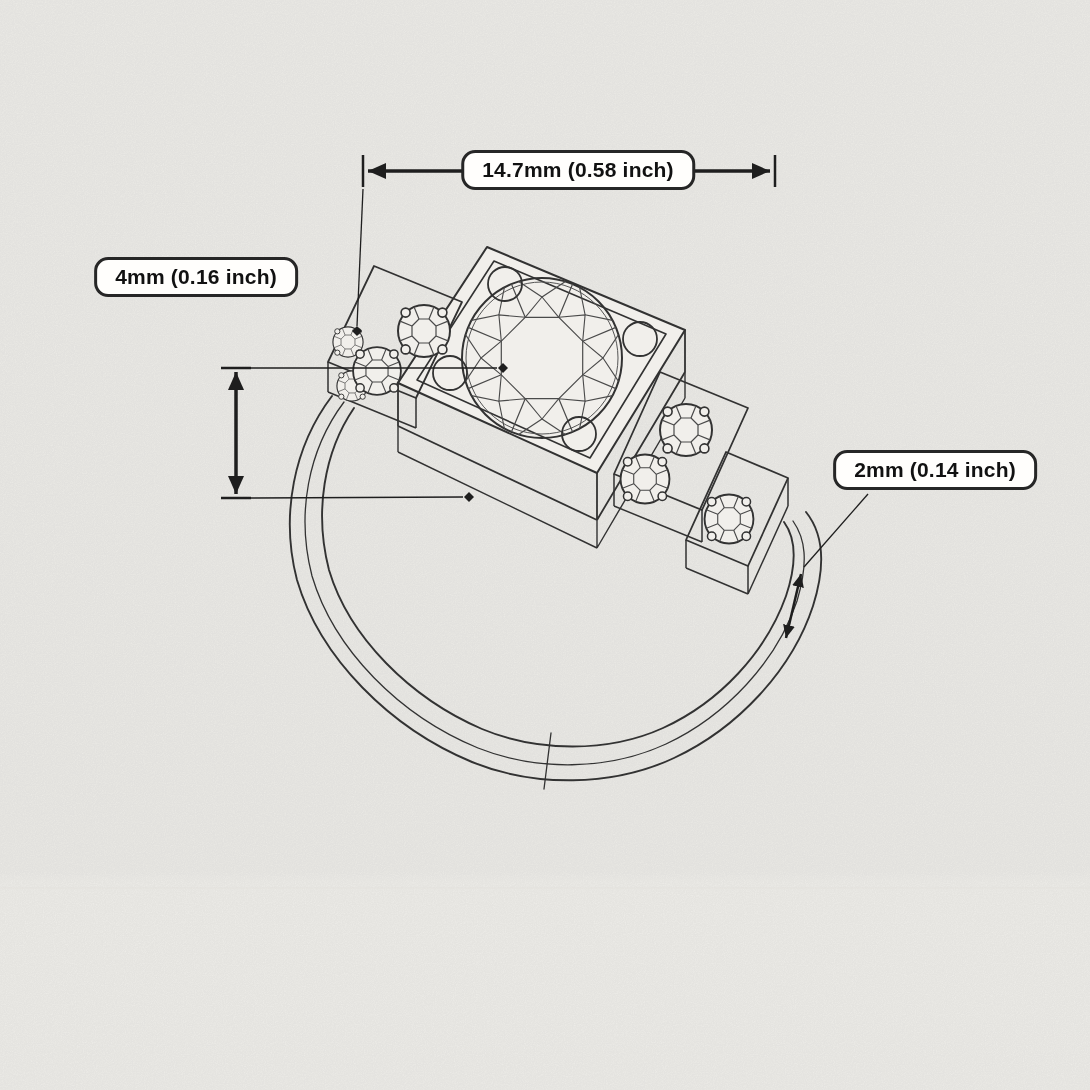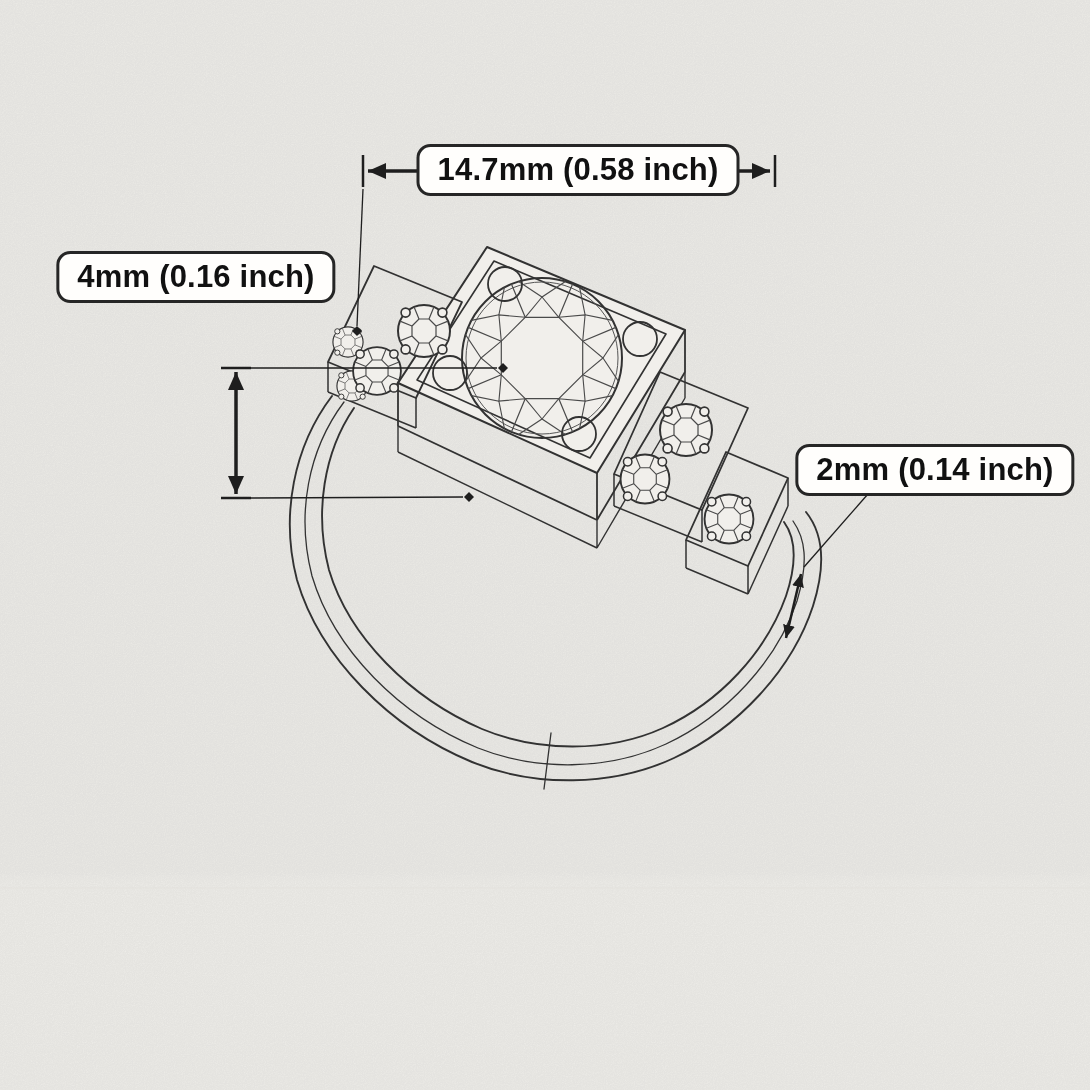--- a/index.html
+++ b/index.html
@@ -13,21 +13,21 @@
     background:linear-gradient(180deg,#f1f0ec 0%,#f0efeb 80%,#f3f2ee 81%,#f2f1ed 100%);
   }
   svg{position:absolute;left:0;top:0;}
   .dim-label{
     position:absolute;
     transform:translate(-50%,-50%);
     background:#fffefc;
     border:3px solid #262626;
     border-radius:14px;
     padding:5px 18px;
-    font-size:31px;
+    font-size:21px;
     font-weight:bold;
     color:#111;
     white-space:nowrap;
     letter-spacing:0.2px;
   }
   .lbl-width{left:578px;top:170px;}
   .lbl-height{left:196px;top:277px;}
   .lbl-band{left:935px;top:470px;}
 </style>
 </head>

